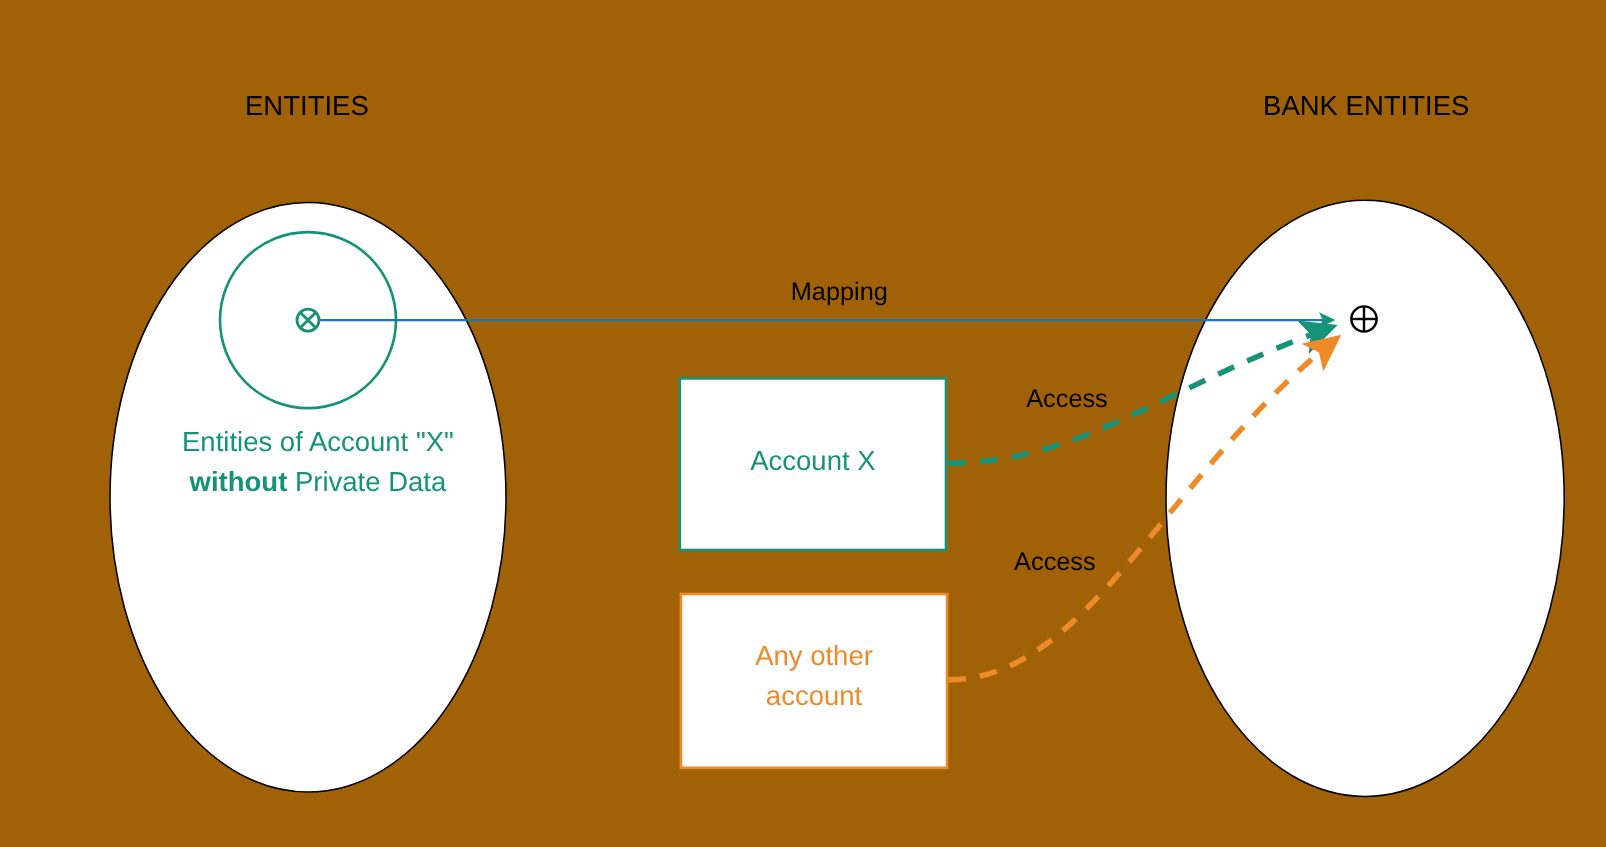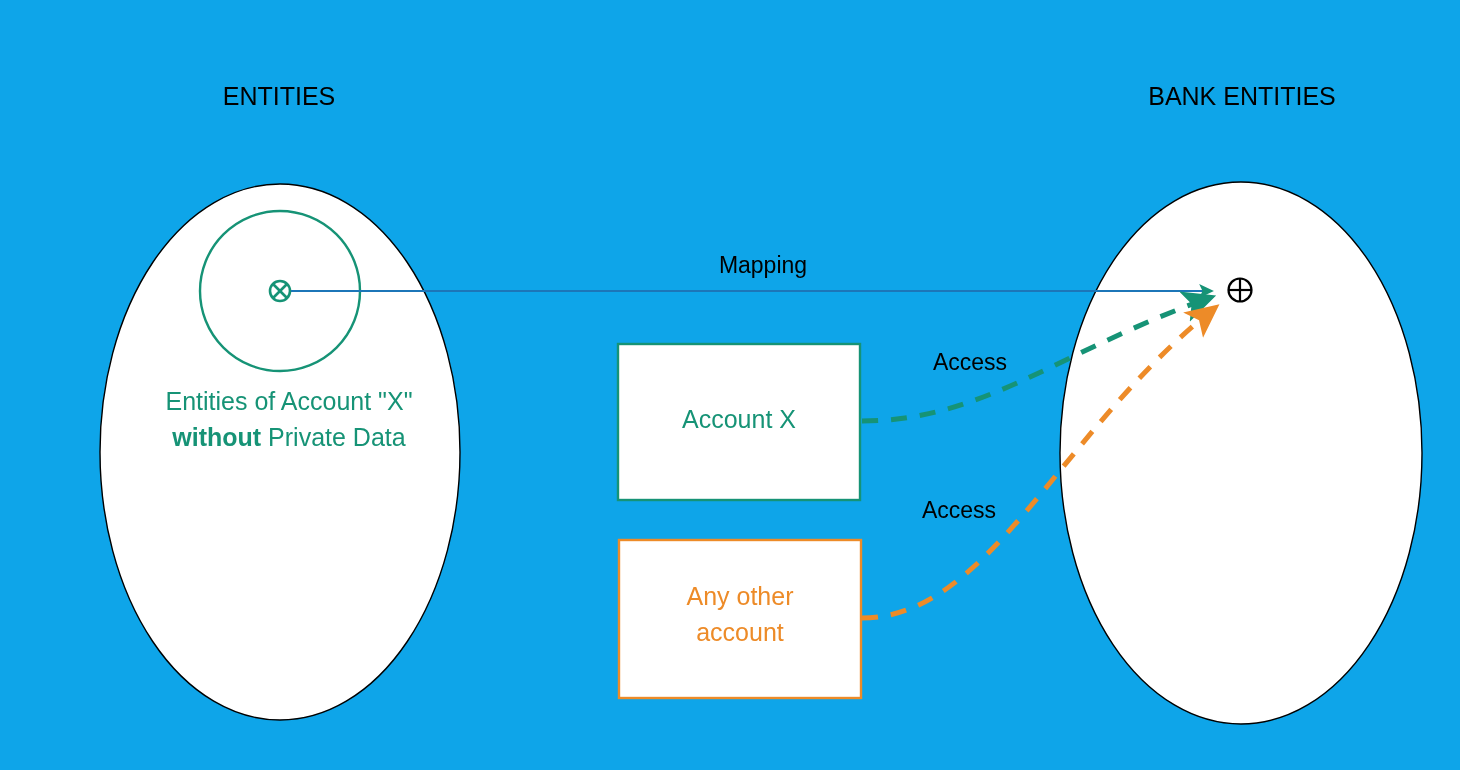--- a/index.html
+++ b/index.html
@@ -7,21 +7,21 @@
     padding: 0;
     background: #ffffff;
   }
   body {
     font-family: "Liberation Sans", sans-serif;
   }
   #stage {
     position: relative;
     width: 1460px;
     height: 770px;
-    background: #0ea5e9;
+    background: #a16207;
     overflow: hidden;
   }
   #canvas {
     position: absolute;
     top: 0;
     left: 0;
     width: 1460px;
     height: 770px;
   }
   .svg-text {

